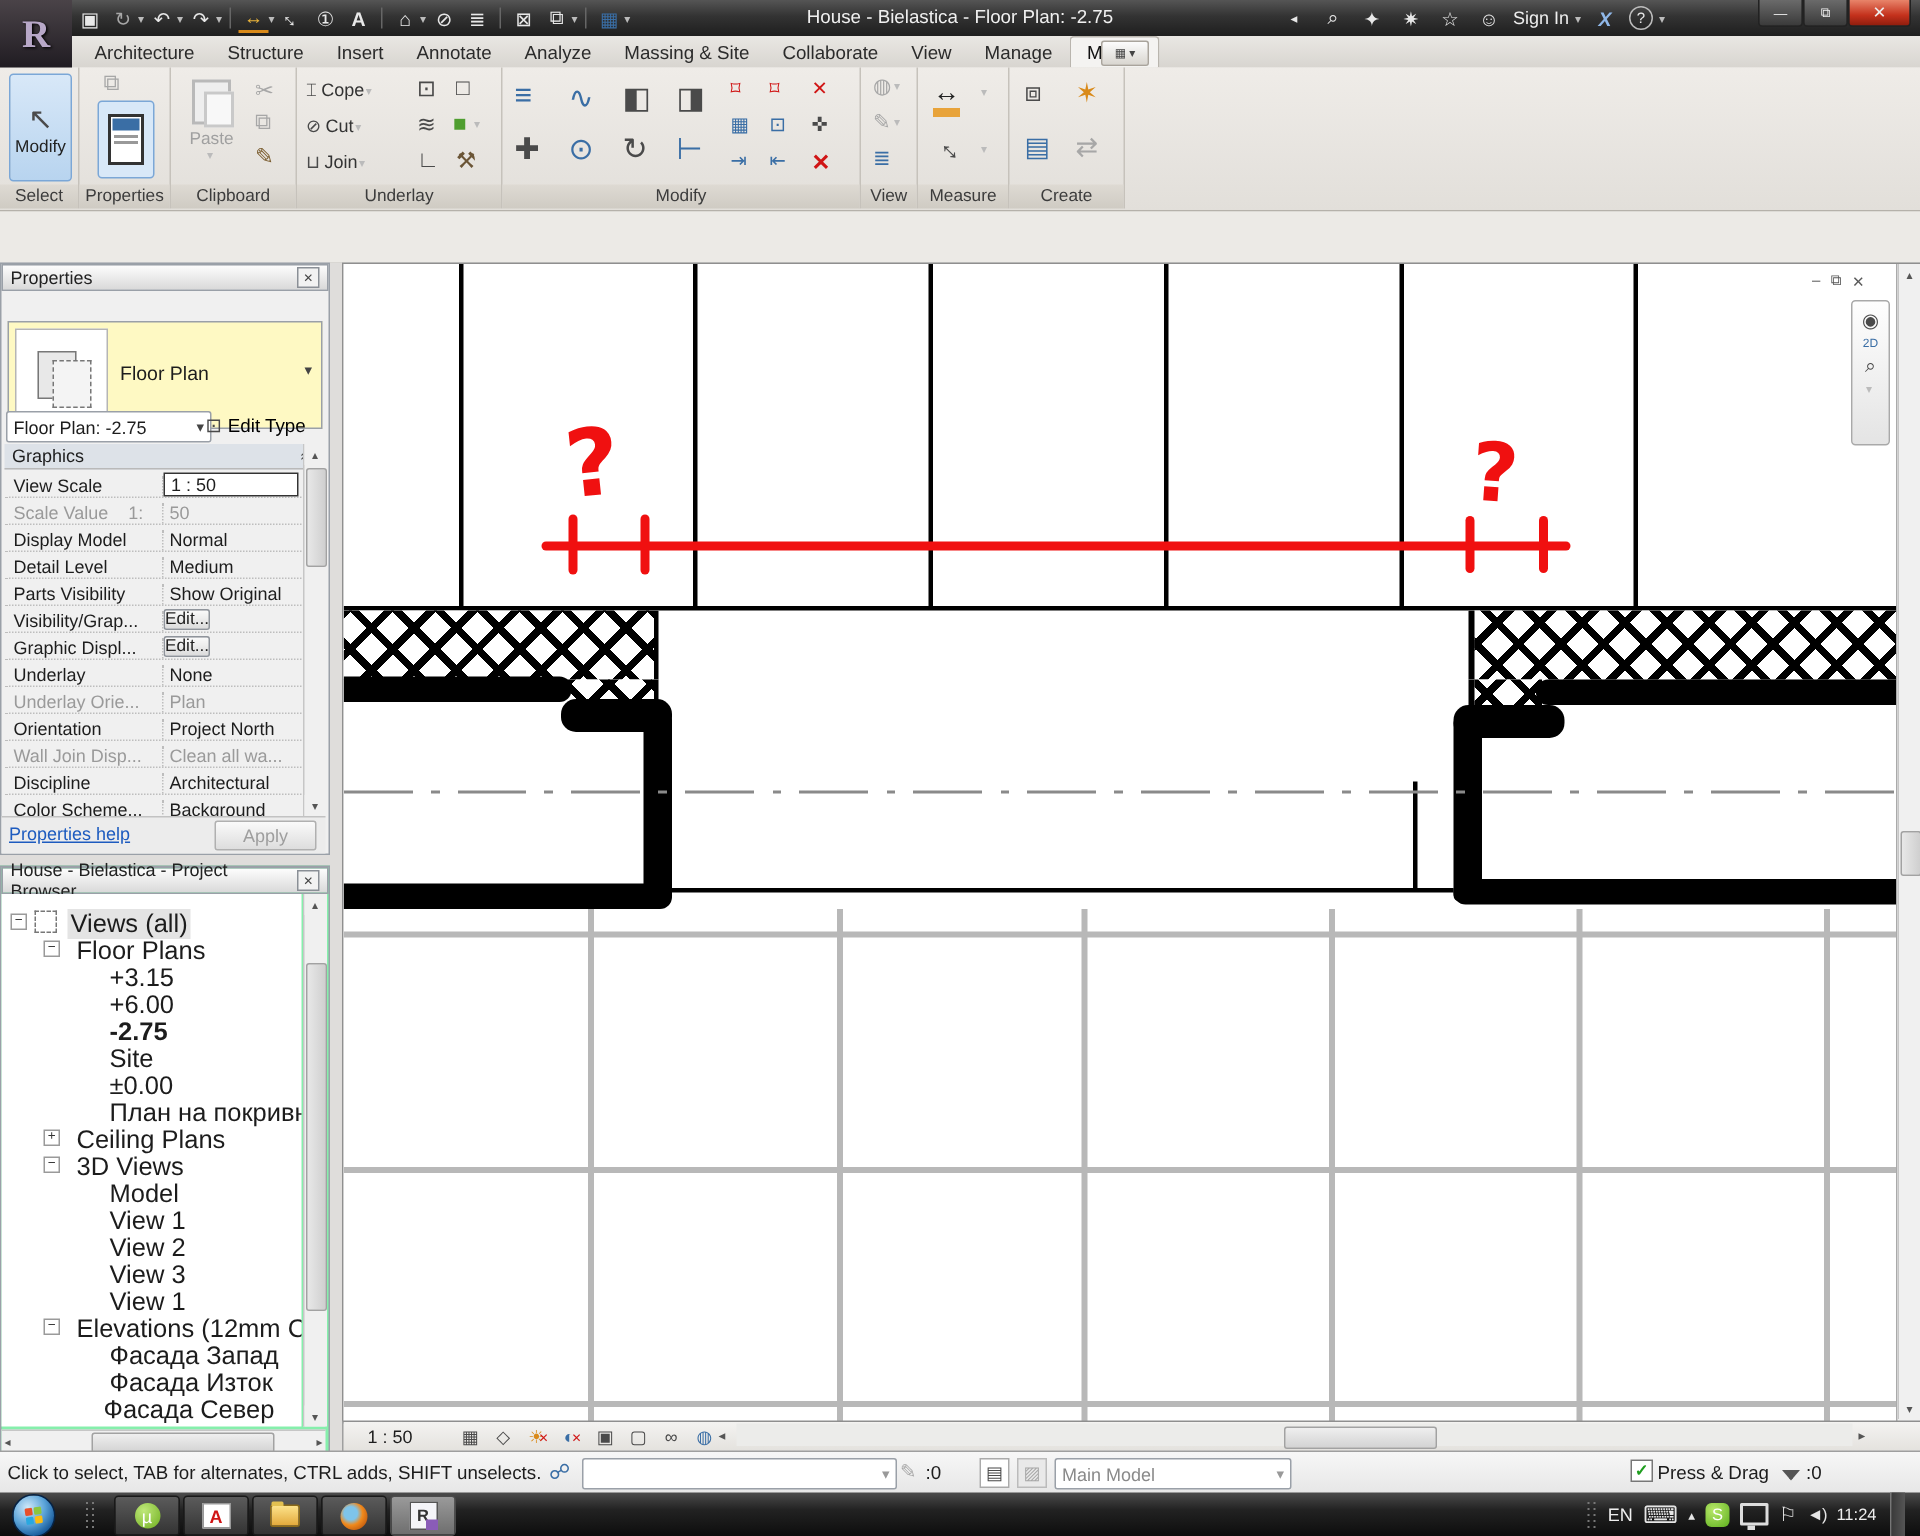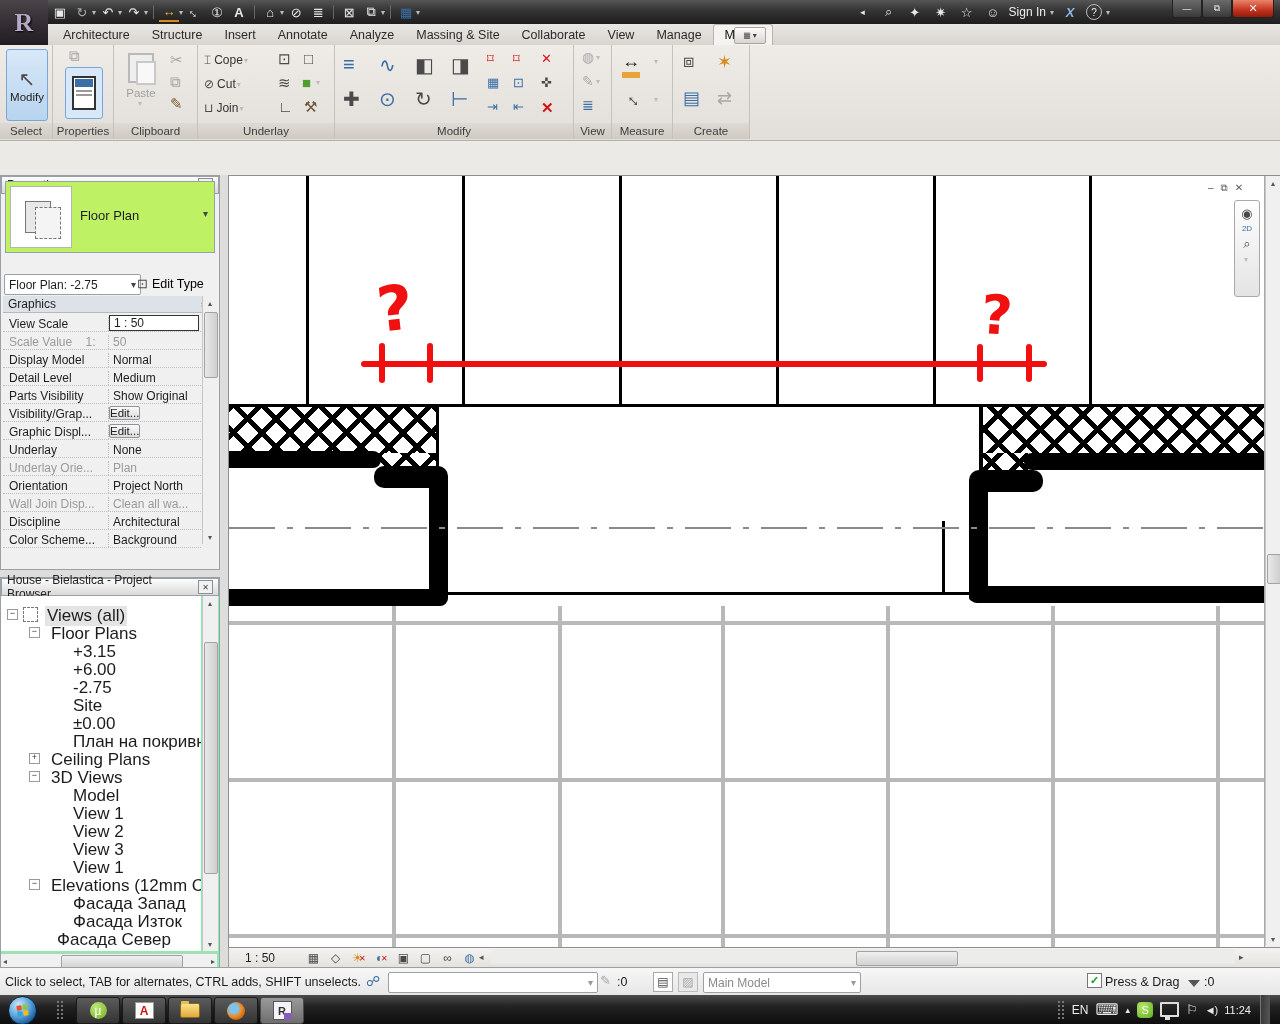--- a/index.html
+++ b/index.html
@@ -45,21 +45,21 @@
   #browser{left:0;top:577px;width:218px;height:391px;background:#86efac;border:1px solid #9aa0a8}
   .prow{position:absolute;left:2px;width:198px;height:18px;display:flex;border-bottom:1px dotted #bdbdbd;font-size:12px;color:#1d1d1d;align-items:flex-end}
   .prow .lab{width:99px;padding-left:6px;border-right:1px dotted #bdbdbd;white-space:pre;overflow:hidden}
   .prow .val{flex:1;padding-left:4px;white-space:nowrap;overflow:hidden}
   .prow.dis .lab,.prow.dis .val{color:#9a9a9a}
   .editbtn{margin:1px auto;width:86px;height:15px;background:linear-gradient(#fafafa,#dcdcdc);border:1px solid #8f949b;border-radius:2px;font-size:11.5px;text-align:center;line-height:15px;color:#222}
   .vscroll{position:absolute;width:15px;background:#f0f0f0;border-left:1px solid #c6c6c6}
   .vthumb{position:absolute;left:1px;width:12px;background:linear-gradient(90deg,#e8e8e8,#cfcfcf);border:1px solid #a2a2a2;border-radius:2px}
   .sarrow{position:absolute;left:0;width:14px;height:14px;font-size:8px;color:#555;display:flex;align-items:center;justify-content:center;background:#f0f0f0}
   .titem{position:absolute;font-size:17px;color:#1c1c1c;white-space:nowrap}
-  .titem.bold{font-weight:normal}
+  .titem.bold{font-weight:bold}
   .expander{position:absolute;width:9px;height:9px;border:1px solid #9a9a9a;background:#fff;font-size:9px;line-height:7px;text-align:center;color:#333}
   .link{color:#1d5bbf;text-decoration:underline;font-size:12px}
   
   #canvas{left:228px;top:175px;width:1052px;height:772px;background:#f0f0f0;border:1px solid #8f8f8f;overflow:hidden}
   #plan{position:absolute;left:0;top:0;width:1035px;height:772px;background:#fff;border-right:1px solid #aaa;overflow:hidden}
   .vline{position:absolute;width:3px;background:#000;top:0;height:229px}
   .grayline{position:absolute;background:#b8b8b8}
   .hatch{position:absolute;background-image:repeating-linear-gradient(45deg,transparent 0 15px,#000 15px 20px),repeating-linear-gradient(-45deg,transparent 0 15px,#000 15px 20px);background-color:#fff}
   .blk{position:absolute;background:#000}
   .redel{position:absolute;background:#f01010;border-radius:3px}
@@ -115,20 +115,21 @@
       <span class="qicn">⊘</span>
       <span class="qicn">≣</span>
       <span class="qsep"></span>
       <span class="qicn">⊠</span>
       <span class="qicn">⧉</span>
         <span class="ddw">▾</span>
       <span class="qsep"></span>
       <span class="qicn blue">▦</span>
       <span class="ddw">▾</span>
     </div>
+    <div id="title-text">House - Bielastica - Floor Plan: -2.75</div>
     <div class="tbr" style="right:170px">
       <span class="qicn" style="font-size:9px">◂</span>
       <span class="qicn">⌕</span>
       <span class="qicn">✦</span>
       <span class="qicn">✷</span>
       <span class="qicn">☆</span>
       <span class="qicn">☺</span>
       <span style="font-size:12px;color:#eee">Sign In</span>
       <span class="ddw">▾</span>
       <span class="qicn" style="color:#8fb7e8;font-weight:bold;font-style:italic">X</span>
@@ -276,21 +277,21 @@
   <div class="abs" style="left:0;top:141px;width:1280px;height:34px;background:#eceae6;border-bottom:1px solid #b9b5ae"></div>
 
   <div class="abs" style="left:0;top:175px;width:228px;height:820px;background:#dfdddb"></div>
 
   <div class="abs" id="propPalette">
     <div class="paletteHead" style="height:16px">
       <span>Properties</span>
       <span class="closebox">✕</span>
     </div>
 
-    <div class="abs" style="left:4px;top:5px;width:208px;height:70px;background:#bef264;border:1px solid #9aa0a8">
+    <div class="abs" style="left:4px;top:38px;width:208px;height:70px;background:#fef9c3;border:1px solid #9aa0a8">
       <div class="abs" style="left:4px;top:4px;width:60px;height:60px;background:#fff;border:1px solid #b5b5b5">
         <div class="abs" style="left:14px;top:14px;width:24px;height:30px;background:#e8e8e8;border:1px solid #777"></div>
         <div class="abs" style="left:24px;top:20px;width:24px;height:30px;background:#f4f4f4;border:1px dashed #777"></div>
       </div>
       <span class="abs" style="left:74px;top:26px;font-size:13px;color:#1d1d1d">Floor Plan</span>
       <span class="abs" style="right:6px;top:26px;font-size:10px;color:#444">▾</span>
     </div>
 
     <div class="combo" style="left:3px;top:98px;width:127px;color:#1d1d1d">
       <span>Floor Plan: -2.75</span>
@@ -358,20 +359,24 @@
         <span class="lab">Color Scheme...</span>
         <span class="val">Background</span>
       </div>
 
     <div class="vscroll" style="right:1px;top:120px;height:248px">
       <div class="sarrow" style="top:0">▴</div>
       <div class="vthumb" style="top:16px;height:64px"></div>
       <div class="sarrow" style="bottom:0">▾</div>
     </div>
 
+    <div class="abs" style="left:0;bottom:0;width:216px;height:24px;background:#ececec;border-top:1px solid #c2c2c2">
+      <span class="link abs" style="left:5px;top:4px">Properties help</span>
+      <span class="abs" style="right:6px;top:2px;width:66px;height:18px;background:linear-gradient(#fafafa,#ddd);border:1px solid #b0b0b0;border-radius:2px;text-align:center;line-height:18px;font-size:12px;color:#9e9e9e">Apply</span>
+    </div>
   </div>
 
   <div class="abs" id="browser">
     <div class="paletteHead" style="height:16px">
       <span>House - Bielastica - Project Browser</span>
       <span class="closebox">✕</span>
     </div>
     <div class="abs" style="left:0;top:18px;width:200px;height:355px;overflow:hidden;background:#fff">
       <span class="expander" style="left:6px;top:13px">−</span>
       <span class="abs" style="left:22px;top:11px;width:13px;height:13px;border:1px dashed #777;background:#fff"></span>
@@ -390,21 +395,21 @@
       <div class="titem" style="left:50px;top:172px">3D Views</div>
       <div class="titem" style="left:72px;top:190px">Model</div>
       <div class="titem" style="left:72px;top:208px">View 1</div>
       <div class="titem" style="left:72px;top:226px">View 2</div>
       <div class="titem" style="left:72px;top:244px">View 3</div>
       <div class="titem" style="left:72px;top:262px">View 1</div>
       <span class="expander" style="left:28px;top:283px">−</span>
       <div class="titem" style="left:50px;top:280px">Elevations (12mm Circle)</div>
       <div class="titem" style="left:72px;top:298px">Фасада Запад</div>
       <div class="titem" style="left:72px;top:316px">Фасада Изток</div>
-      <div class="titem" style="left:56px;top:334px">Фасада Север</div>
+      <div class="titem" style="left:68px;top:334px">Фасада Север</div>
       <div class="titem" style="left:72px;top:352px">Фасада Юг</div>
     </div>
     <div class="vscroll" style="right:1px;top:18px;height:355px">
       <div class="sarrow" style="top:0">▴</div>
       <div class="vthumb" style="top:46px;height:230px"></div>
       <div class="sarrow" style="bottom:0">▾</div>
     </div>
     <div class="abs" style="left:0;bottom:0;width:216px;height:15px;background:#f0f0f0;border-top:1px solid #c6c6c6">
       <span class="abs" style="left:2px;top:3px;font-size:8px;color:#555">◂</span>
       <div class="hthumb" style="left:60px;width:120px;top:1px;height:12px"></div>

